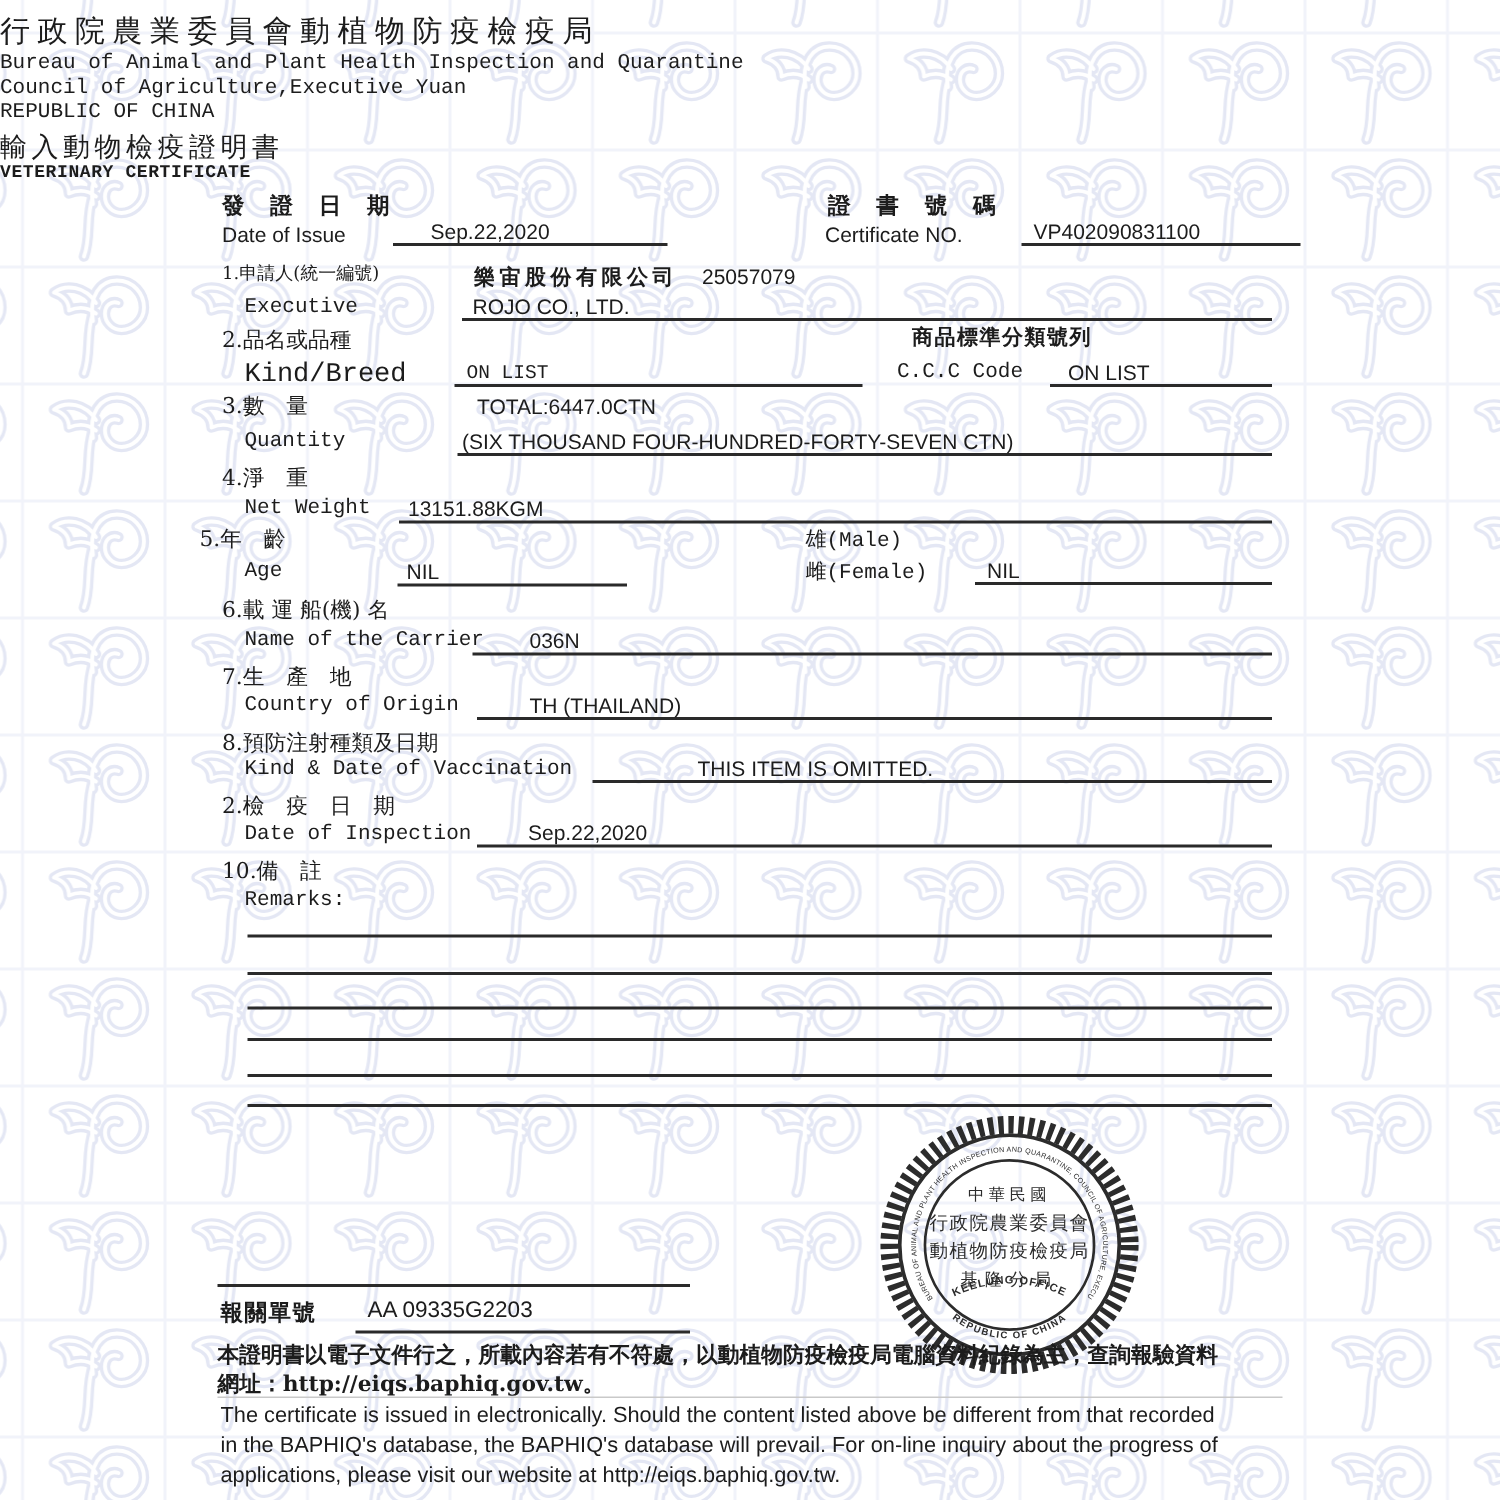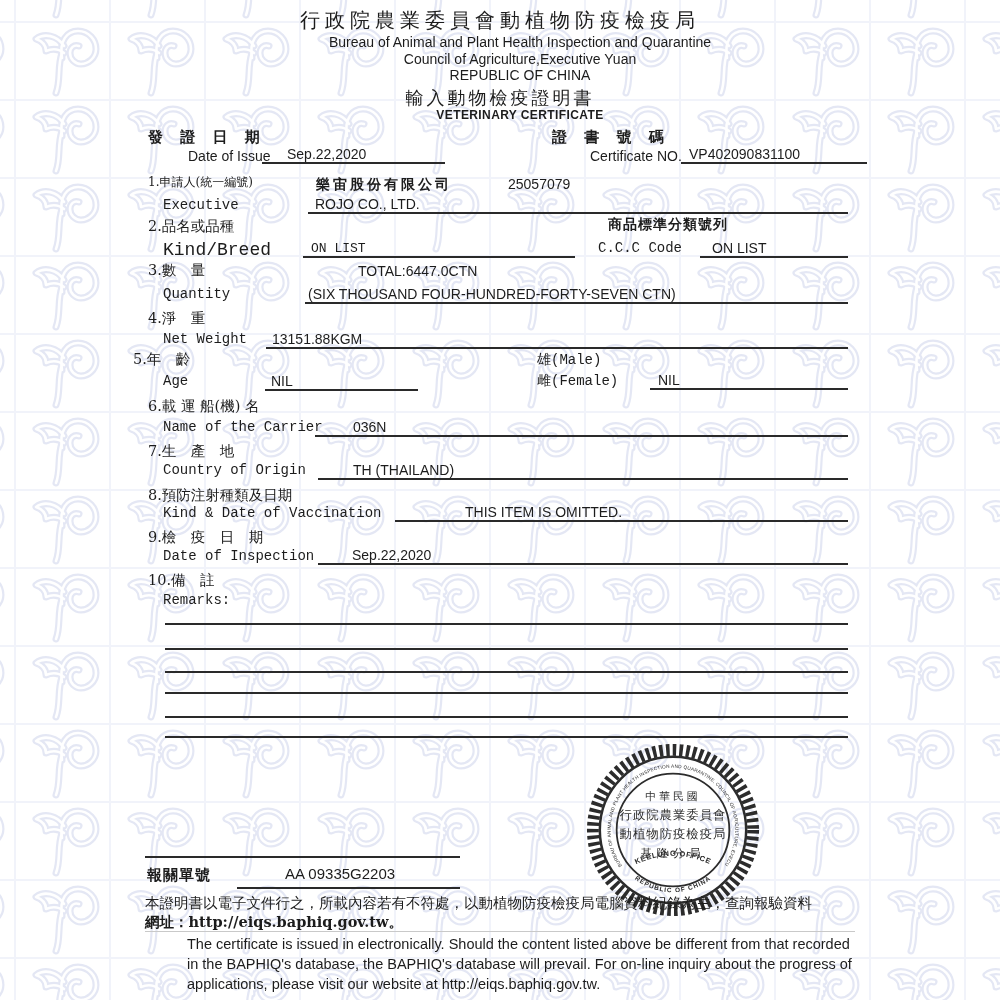--- a/index.html
+++ b/index.html
@@ -2,22 +2,22 @@
 <html><head>
 <meta charset="utf-8">
 <style>
   * { margin:0; padding:0; box-sizing:border-box; }
   html,body { width:1000px; height:1000px; background:#ffffff; }
   .page { position:relative; width:1000px; height:1000px; background:#ffffff; overflow:hidden;
           font-family:"Liberation Sans", sans-serif; color:#1c1c1c; }
   .abs  { position:absolute; }
   .zh   { font-family:"DejaVu Serif", serif; }
   .mono { font-family:"Liberation Mono", monospace; }
-  .sans { font-family:"Liberation Sans", sans-serif;padding-left:40px; }
-  .ctr  { left:0; width:1000px; text-align:center; }
+  .sans { font-family:"Liberation Sans", sans-serif; }
+  .ctr  { left:0; width:1000px; text-align:left;font-family:Liberation Mono, monospace; }
   .ul   { border-bottom:2px solid #2a2a2a; }
   .vline{ height:18px; font-size:14px; }
   .remline { border-bottom:2px solid #2a2a2a; height:0; }
   .wm   { position:absolute; left:0; top:0; z-index:0; }
   .fg   { position:relative; z-index:1; }
   .lightline { border-bottom:1px solid #c9c9c9; height:0; }
 </style>
 </head>
 <body>
 
@@ -97,21 +97,21 @@
     <div class="abs ul vline sans" style="left:315px; top:419px; width:533px; padding-left:38px;">036N</div>
 
     <div class="abs zh" style="left:148px; top:442px; font-size:14.5px;">7.生　產　地</div>
     <div class="abs mono" style="left:163px; top:462px; font-size:14px;">Country of Origin</div>
     <div class="abs ul vline sans" style="left:318px; top:462px; width:530px; padding-left:35px;">TH (THAILAND)</div>
 
     <div class="abs zh" style="left:148px; top:486px; font-size:14.5px;">8.預防注射種類及日期</div>
     <div class="abs mono" style="left:163px; top:505px; font-size:14px;">Kind &amp; Date of Vaccination</div>
     <div class="abs ul vline sans" style="left:395px; top:504px; width:453px; padding-left:70px;">THIS ITEM IS OMITTED.</div>
 
-    <div class="abs zh" style="left:148px; top:528px; font-size:14.5px;">9.檢　疫　日　期</div>
+    <div class="abs zh" style="left:148px; top:528px; font-size:14.5px;">2.檢　疫　日　期</div>
     <div class="abs mono" style="left:163px; top:548px; font-size:14px;">Date of Inspection</div>
     <div class="abs ul vline sans" style="left:318px; top:547px; width:530px; padding-left:34px;">Sep.22,2020</div>
 
     <div class="abs zh" style="left:148px; top:571px; font-size:14.5px;">10.備　註</div>
     <div class="abs mono" style="left:163px; top:592px; font-size:14px;">Remarks:</div>
 
     <div class="abs remline" style="left:165px; top:623px; width:683px;"></div>
     <div class="abs remline" style="left:165px; top:648px; width:683px;"></div>
     <div class="abs remline" style="left:165px; top:671px; width:683px;"></div>
     <div class="abs remline" style="left:165px; top:692px; width:683px;"></div>
@@ -141,21 +141,21 @@
         <textPath href="#bottomArc" xlink:href="#bottomArc" startOffset="50%">REPUBLIC OF CHINA</textPath>
       </text>
     </svg>
 
     <div class="abs remline" style="left:145px; top:856px; width:315px;"></div>
     <div class="abs zh" style="left:147px; top:866px; font-size:15px; font-weight:bold; letter-spacing:1px;">報關單號</div>
     <div class="abs ul" style="left:237px; top:865px; width:223px; height:24px; font-size:15px; padding-left:8px;">
       <span class="sans">AA 09335G2203</span>
     </div>
 
-    <div class="abs zh" style="left:145px; top:894px; width:712px; font-size:14.5px; font-weight:normal;">本證明書以電子文件行之，所載內容若有不符處，以動植物防疫檢疫局電腦資料紀錄為主，查詢報驗資料</div>
+    <div class="abs zh" style="left:145px; top:894px; width:712px; font-size:14.5px; font-weight:bold;">本證明書以電子文件行之，所載內容若有不符處，以動植物防疫檢疫局電腦資料紀錄為主，查詢報驗資料</div>
     <div class="abs zh" style="left:145px; top:913px; width:712px; font-size:14.5px; font-weight:bold;">網址：http://eiqs.baphiq.gov.tw。</div>
 
     <div class="abs lightline" style="left:145px; top:931px; width:710px;"></div>
 
     <div class="abs sans" style="left:147px; top:936px; font-size:14.5px;">The certificate is issued in electronically. Should the content listed above be different from that recorded</div>
     <div class="abs sans" style="left:147px; top:956px; font-size:14.5px;">in the BAPHIQ's database, the BAPHIQ's database will prevail. For on-line inquiry about the progress of</div>
     <div class="abs sans" style="left:147px; top:976px; font-size:14.5px;">applications, please visit our website at http://eiqs.baphiq.gov.tw.</div>
 
   </div>
 </div>

